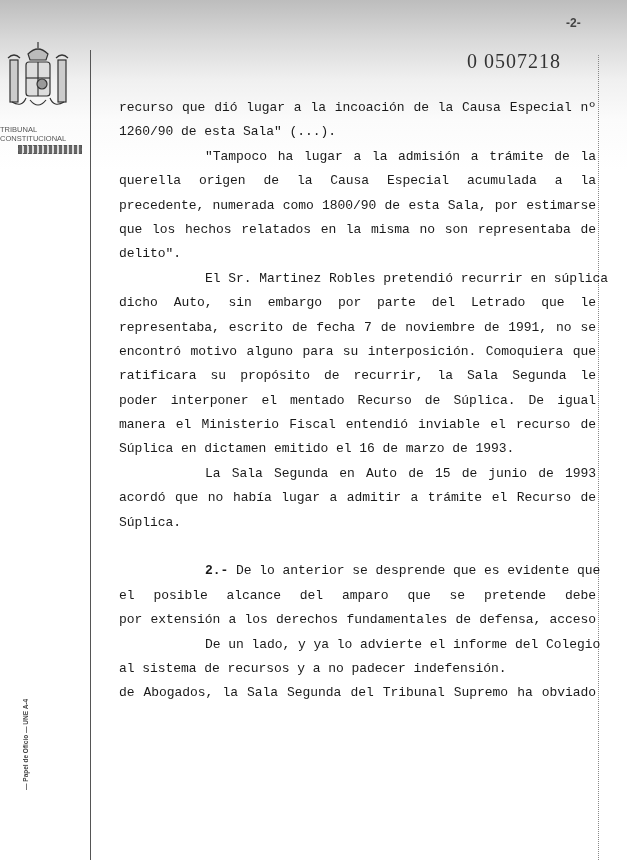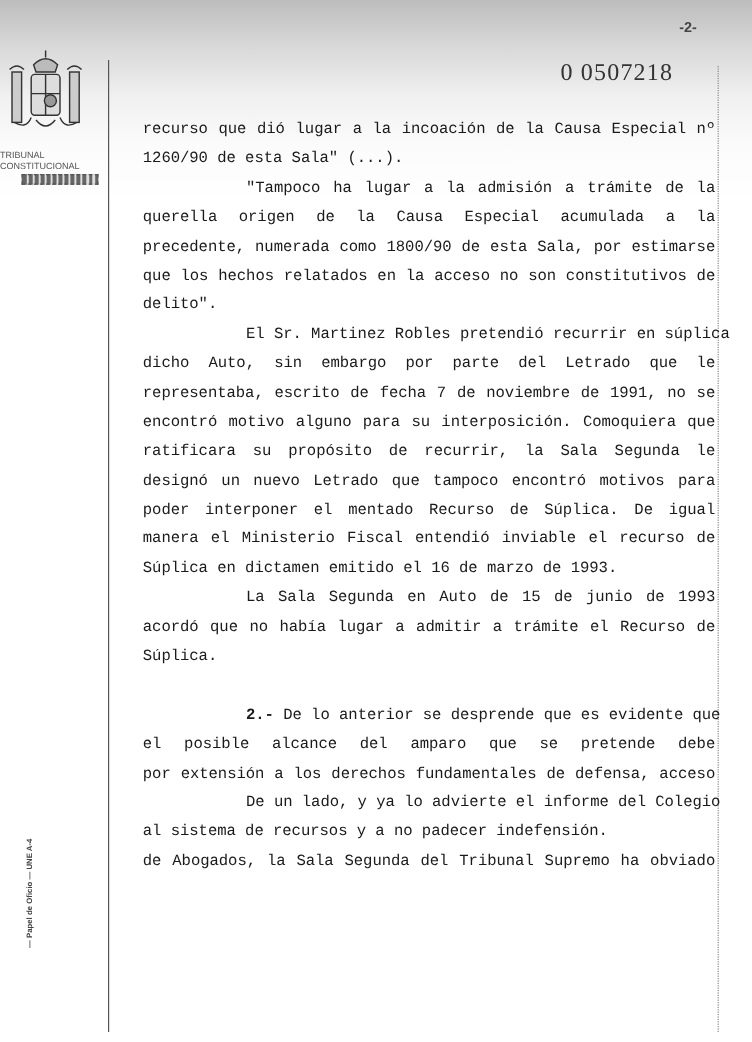--- a/index.html
+++ b/index.html
@@ -85,29 +85,28 @@
 
 <div class="side-label">— Papel de Oficio — UNE A-4</div>
 
 <div class="body-text">
   <span class="line">recurso que dió lugar a la incoación de la Causa Especial nº</span>
   <span class="line last">1260/90 de esta Sala" (...).</span>
 
   <span class="line indent">"Tampoco ha lugar a la admisión a trámite de la</span>
   <span class="line">querella origen de la Causa Especial acumulada a la</span>
   <span class="line">precedente, numerada como 1800/90 de esta Sala, por estimarse</span>
-  <span class="line">que los hechos relatados en la acceso no son constitutivos de</span>
+  <span class="line">que los hechos relatados en la misma no son representaba de</span>
   <span class="line last">delito".</span>
 
   <span class="line indent">El Sr. Martinez Robles pretendió recurrir en súplica</span>
   <span class="line">dicho Auto, sin embargo por parte del Letrado que le</span>
   <span class="line">representaba, escrito de fecha 7 de noviembre de 1991, no se</span>
   <span class="line">encontró motivo alguno para su interposición. Comoquiera que</span>
   <span class="line">ratificara su propósito de recurrir, la Sala Segunda le</span>
-  <span class="line">designó un nuevo Letrado que tampoco encontró motivos para</span>
   <span class="line">poder interponer el mentado Recurso de Súplica. De igual</span>
   <span class="line">manera el Ministerio Fiscal entendió inviable el recurso de</span>
   <span class="line last">Súplica en dictamen emitido el 16 de marzo de 1993.</span>
 
   <span class="line indent">La Sala Segunda en Auto de 15 de junio de 1993</span>
   <span class="line">acordó que no había lugar a admitir a trámite el Recurso de</span>
   <span class="line last">Súplica.</span>
 
   <div class="gap"></div>
 

